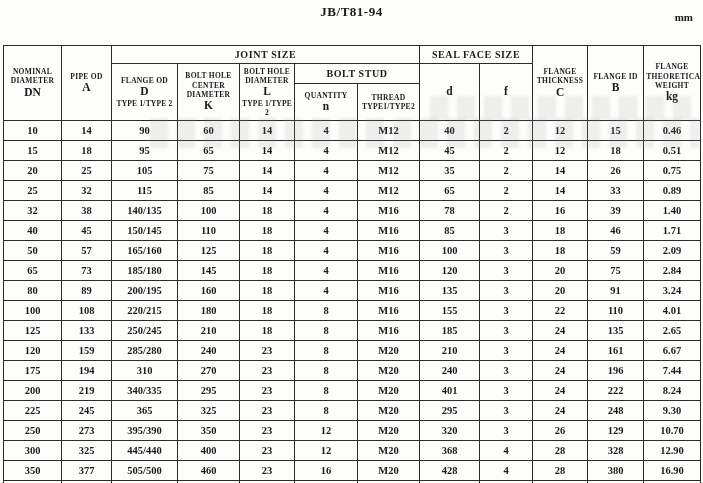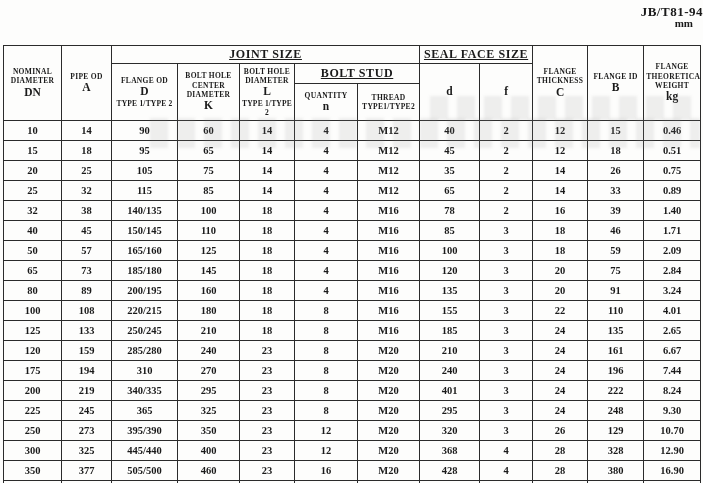--- a/index.html
+++ b/index.html
@@ -7,28 +7,28 @@
   body {
     position: relative;
     background: #fdfdfc;
     overflow: hidden;
     font-family: "Liberation Serif", "DejaVu Serif", serif;
     color: #1a1a1a;
   }
   .doc-title {
     position: absolute;
     top: 4px; left: 0; right: 0;
-    text-align: right;
+    text-align: center;
     font-size: 13px;
     font-weight: bold;
     letter-spacing: .5px;
   }
   .unit-label {
     position: absolute;
-    top: 17px; right: 10px;
+    top: 11px; right: 10px;
     font-size: 11px;
     font-weight: bold;
   }
   table.spec {
     position: absolute;
     top: 45px; left: 3px;
     width: 697px;
     border-collapse: collapse;
     table-layout: fixed;
   }
@@ -36,23 +36,22 @@
     border: 1px solid #2b2b2b;
     text-align: center;
     vertical-align: middle;
     font-weight: bold;
     overflow: hidden;
   }
   thead tr.h1 th { height: 18px; }
   thead tr.h2 th { height: 20px; }
   thead tr.h3 th { height: 37px; }
   th.group {
-    font-size: 12px;
+    font-size: 10px;
     letter-spacing: .6px;
-    text-decoration: underline;
   }
   .hcell {
     display: flex;
     flex-direction: column;
     align-items: center;
     justify-content: center;
     line-height: 1.25;
     padding: 1px 0;
   }
   .hcell .lbl {

